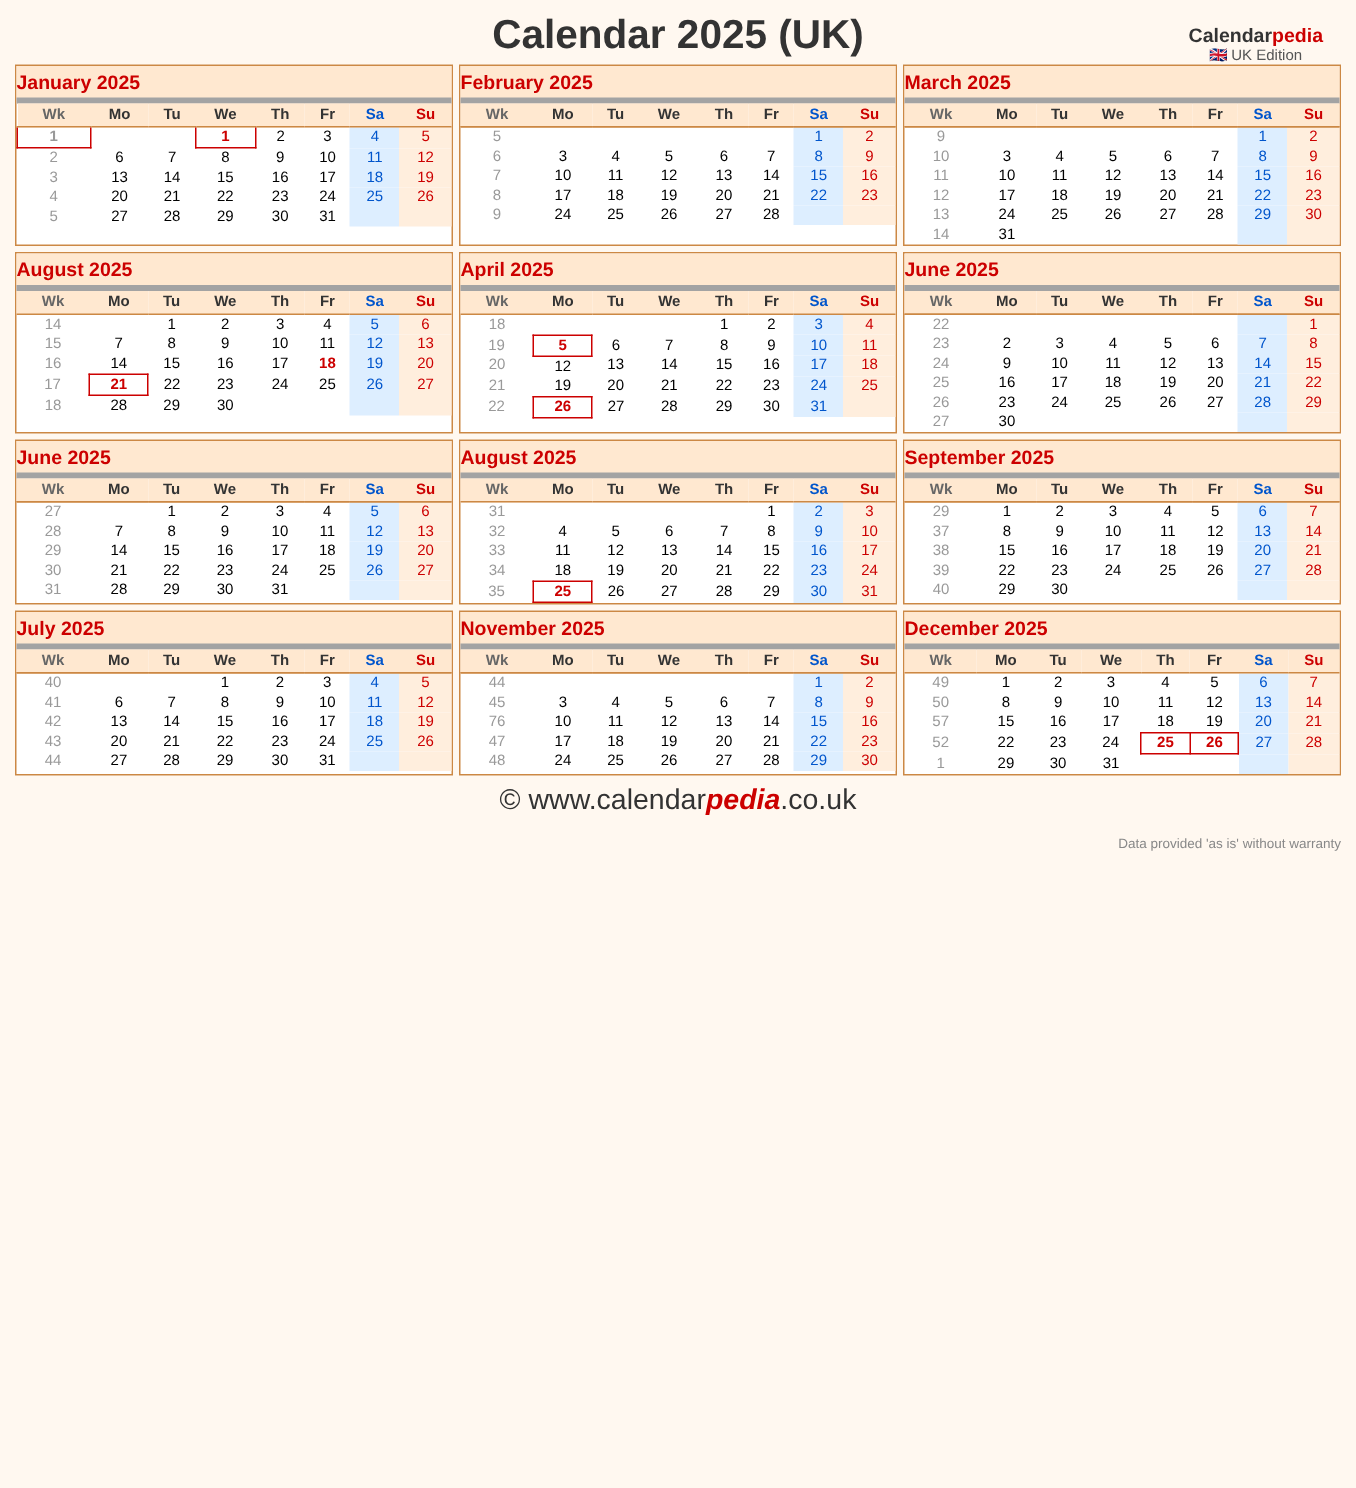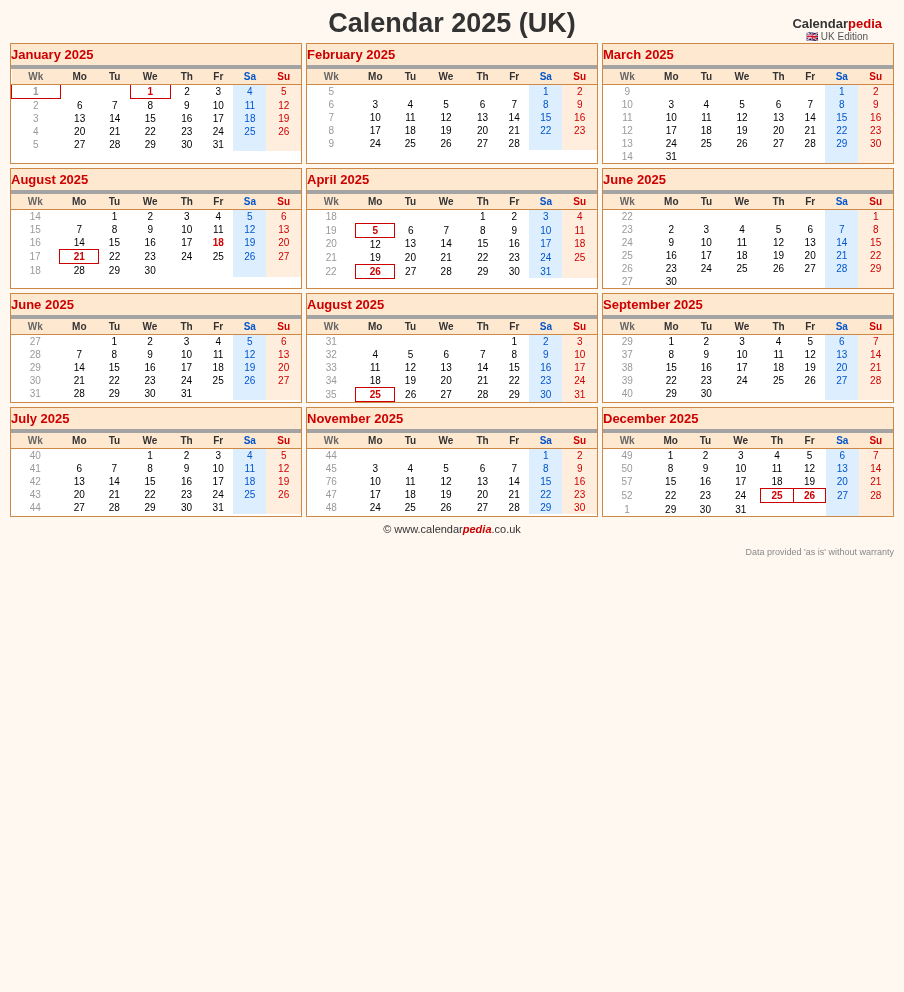--- a/index.html
+++ b/index.html
@@ -78,21 +78,21 @@
     }
     .th-wk { color: #666; min-width: 18px; }
     .th-mo, .th-tu, .th-we, .th-th, .th-fr { color: #333; }
     .th-sa { color: #0055cc; }
     .th-su { color: #cc0000; }
     .td-wk { color: #999; font-size: 9px; }
     .td-sa { color: #0055cc; background: #ddeeff; }
     .td-su { color: #cc0000; background: #ffeedd; }
     .footer-text {
       text-align: center;
-      font-size: 11px;
+      font-size: 19px;
       color: #333;
       margin-top: 6px;
     }
     .footer-text span { font-style: italic; color: #cc0000; font-weight: bold; }
     .footer-small {
       text-align: right;
       font-size: 9px;
       color: #888;
       margin-top: 12px;
     }

